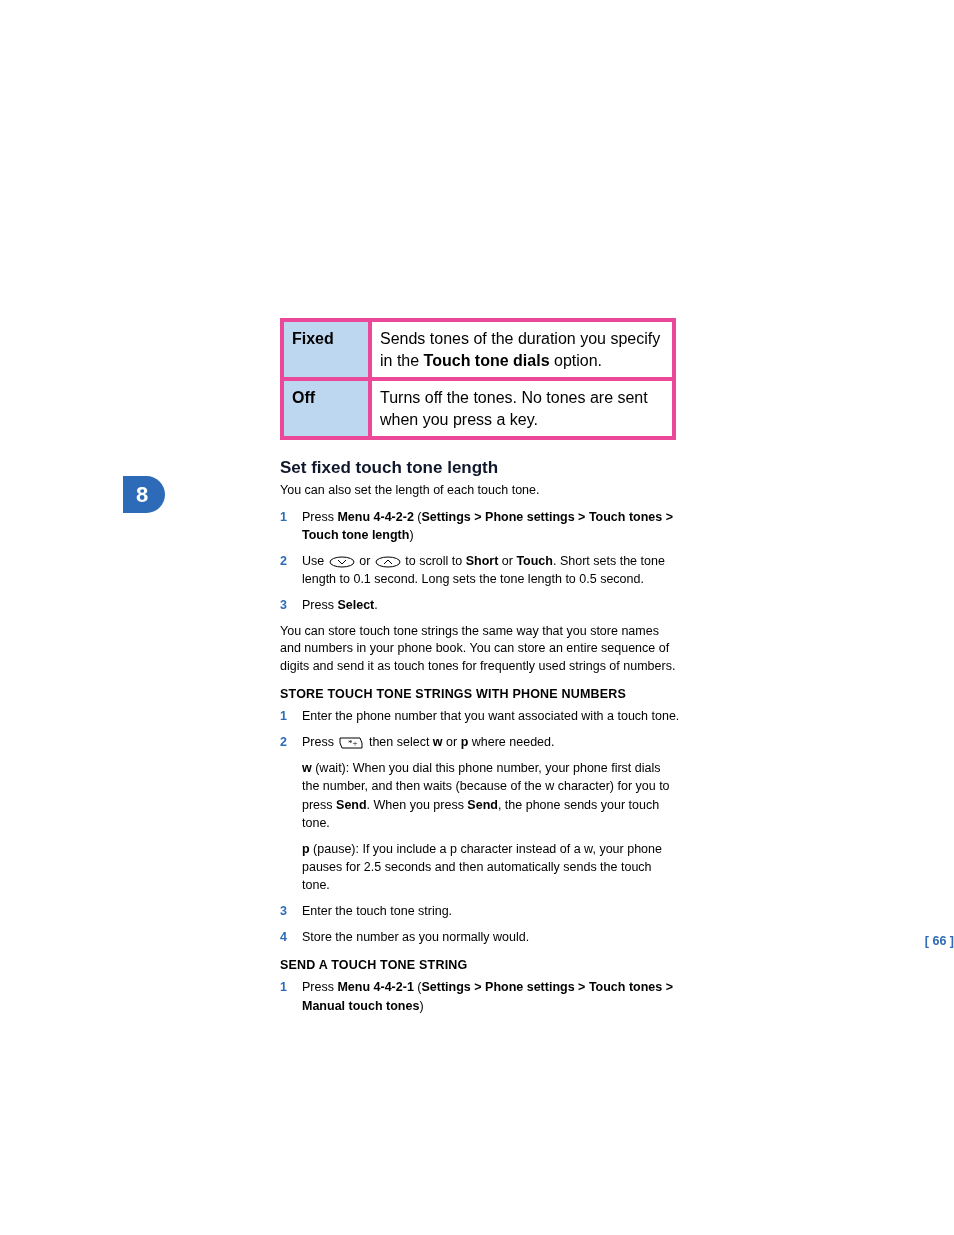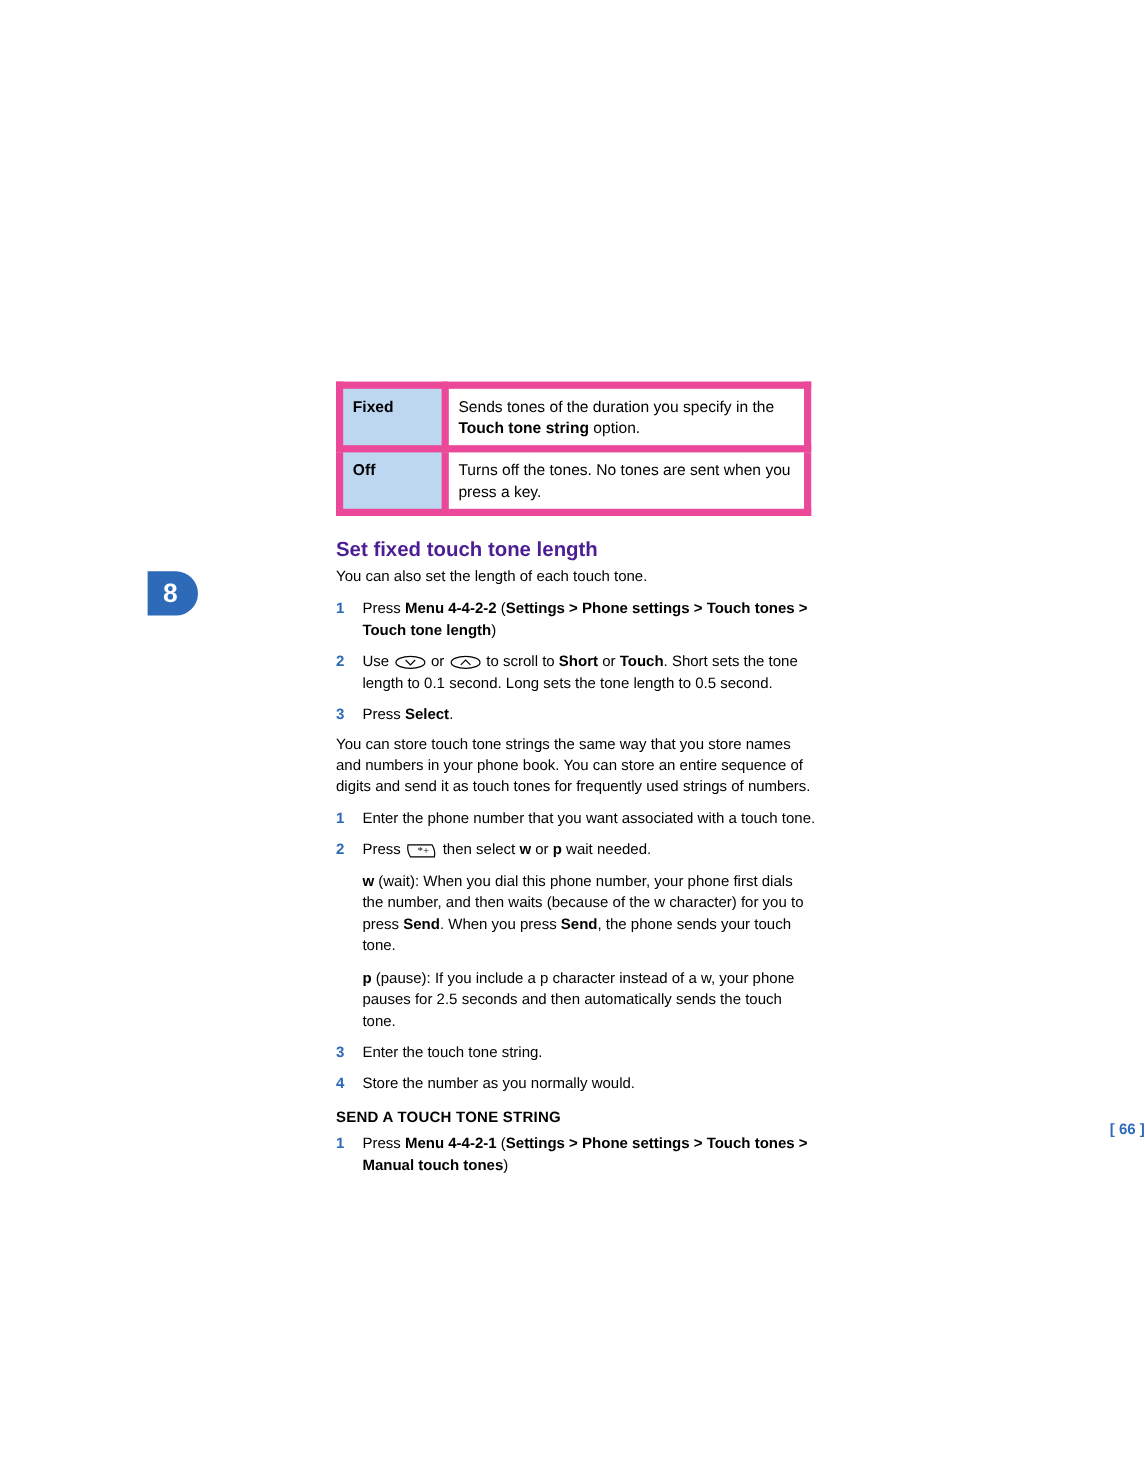--- a/index.html
+++ b/index.html
@@ -34,33 +34,33 @@
     left: 280px;
     top: 318px;
     width: 400px;
   }
   table.tone-table {
     border-collapse: collapse;
     width: 396px;
     margin-bottom: 18px;
   }
   table.tone-table td {
-    border: 6px solid #ec4899;
+    border: 4px solid #ec4899;
     padding: 6px 8px;
-    font-size: 13px;
+    font-size: 16px;
     vertical-align: top;
     line-height: 1.35;
   }
   table.tone-table td.label {
     background: #bdd7f0;
     font-weight: bold;
     width: 88px;
   }
   h2.section {
-    color: #4c1d95;
+    color: #0f172a;
     font-size: 17px;
     font-weight: bold;
     margin-top: 14px;
     margin-bottom: 4px;
   }
   p.intro {
     font-size: 12.5px;
     line-height: 1.4;
     margin-bottom: 8px;
   }
@@ -109,21 +109,21 @@
 
 <div class="page-tab">8</div>
 
 <div class="content">
 
   <table class="tone-table">
     <tbody>
         <tr>
       <td class="label">Fixed</td>
       <td>
-        <span>Sends tones of the duration you specify in the </span><b>Touch tone string</b><span> option.</span>
+        <span>Sends tones of the duration you specify in the </span><b>Touch tone dials</b><span> option.</span>
       </td>
     </tr>
     <tr>
       <td class="label">Off</td>
       <td>
         <span>Turns off the tones. No tones are sent when you press a key.</span>
       </td>
     </tr>
   </tbody>
     </table>
@@ -153,32 +153,33 @@
     <div class="step">
       <div class="step-num">3</div>
       <div class="step-body">
         <span>Press </span><b>Select</b><span>.</span>
       </div>
     </div>
   </div>
 
   <p class="intro">You can store touch tone strings the same way that you store names and numbers in your phone book. You can store an entire sequence of digits and send it as touch tones for frequently used strings of numbers.</p>
 
+  <h3 class="sub">STORE TOUCH TONE STRINGS WITH PHONE NUMBERS</h3>
   <div class="step-list">
     <div class="step">
       <div class="step-num">1</div>
       <div class="step-body">Enter the phone number that you want associated with a touch tone.</div>
     </div>
     <div class="step">
       <div class="step-num">2</div>
       <div class="step-body">
         <p><span>Press </span><svg class="key-icon" width="26" height="14" viewBox="0 0 26 14">
               <path d="M2 2 Q1 7 4 12 L24 12 Q25 7 22 2 Z" fill="none" stroke="#000" stroke-width="1"></path>
               <text x="10" y="10" font-size="9" font-family="Verdana">*+</text>
-            </svg><span> then select </span><b>w</b><span> or </span><b>p</b><span> wait needed.</span></p>
+            </svg><span> then select </span><b>w</b><span> or </span><b>p</b><span> where needed.</span></p>
         <p><b>w</b><span> (wait): When you dial this phone number, your phone first dials the number, and then waits (because of the w character) for you to press </span><b>Send</b><span>. When you press </span><b>Send</b><span>, the phone sends your touch tone.</span></p>
         <p><b>p</b><span> (pause): If you include a p character instead of a w, your phone pauses for 2.5 seconds and then automatically sends the touch tone.</span></p>
       </div>
     </div>
     <div class="step">
       <div class="step-num">3</div>
       <div class="step-body">Enter the touch tone string.</div>
     </div>
     <div class="step">
       <div class="step-num">4</div>

